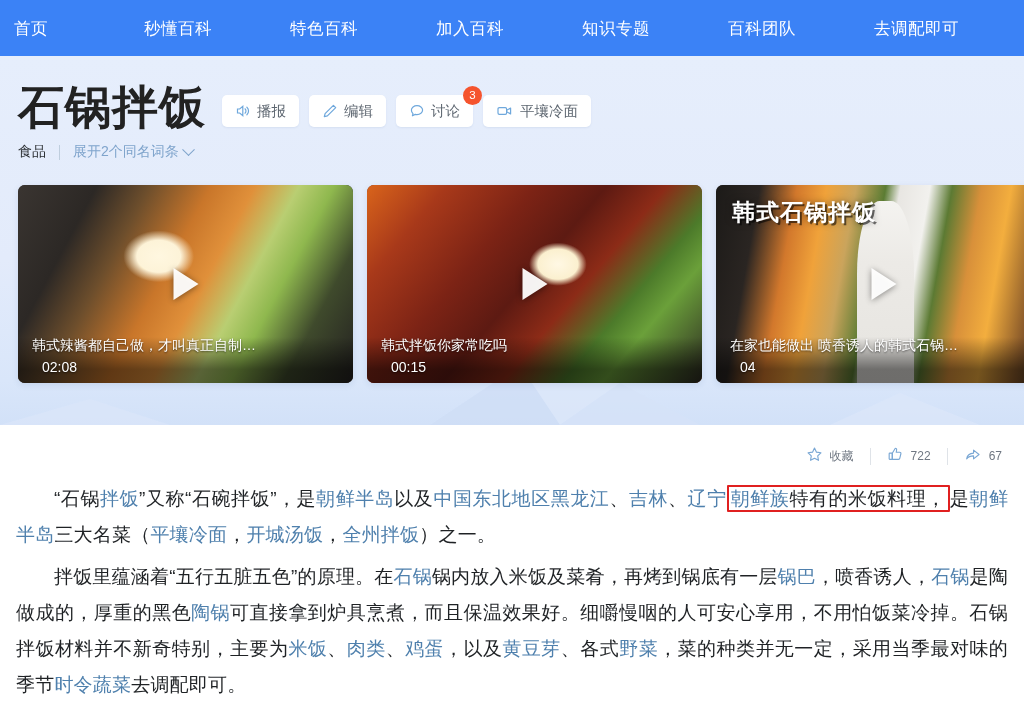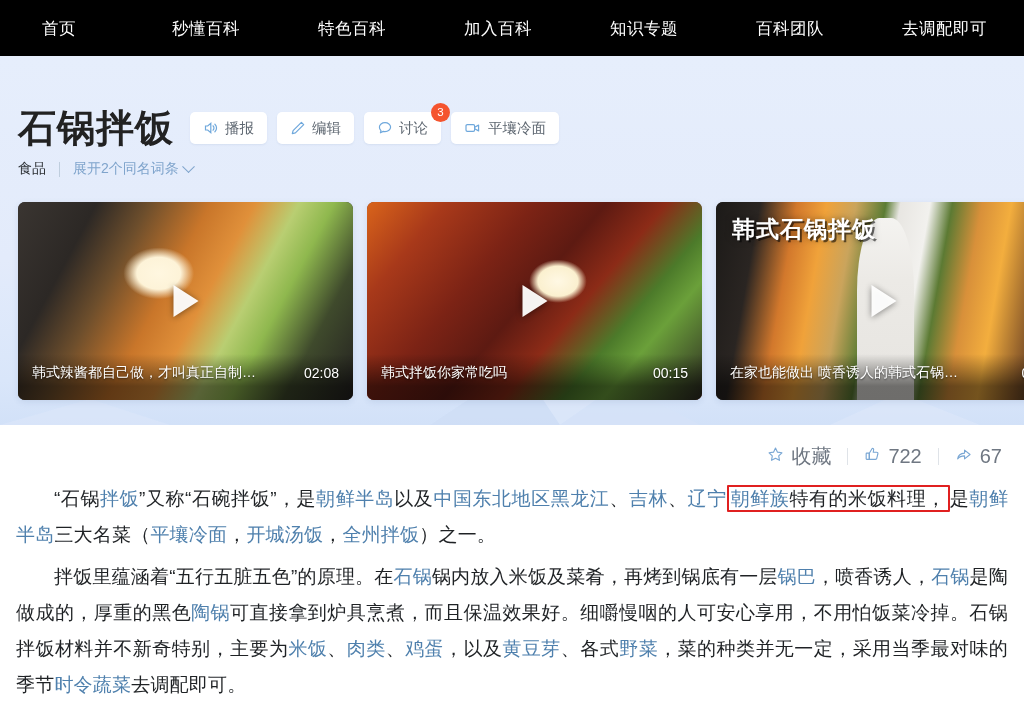--- a/index.html
+++ b/index.html
@@ -6,26 +6,25 @@
   html, body {
     width: 1024px; height: 722px;
     overflow: hidden;
     background: #ffffff;
     font-family: "Liberation Sans", "DejaVu Sans", sans-serif;
   }
 
   
   .topnav {
     height: 56px;
-    background: #000000;
+    background: #3b82f6;
     display: flex;
     align-items: center;
     width: 100%;
     position: relative;
-    padding-left: 28px;
   }
   .topnav-inner {
     display: flex;
     align-items: center;
     width: 100%;
     padding-left: 14px;
   }
   .nav-item {
     color: #ffffff;
     font-size: 16.5px;
@@ -52,27 +51,26 @@
   }
 
   .title-row {
     display: flex;
     align-items: flex-end;
     padding: 28px 0 0 18px;
     position: relative;
     z-index: 2;
   }
   .entry-title {
-    font-size: 38px;
+    font-size: 46px;
     font-weight: 700;
     color: #222;
     letter-spacing: 1px;
     line-height: 1;
     margin-right: 16px;
-    margin-top: 25px;
   }
   .btn-group { display: flex; align-items: center; gap: 10px; padding-bottom: 3px; }
   .hbtn {
     position: relative;
     display: inline-flex;
     align-items: center;
     gap: 6px;
     height: 32px;
     padding: 0 13px;
     background: #fff;
@@ -124,24 +122,25 @@
     border-radius: 7px;
     overflow: hidden;
     flex: 0 0 auto;
     cursor: pointer;
     box-shadow: 0 2px 6px rgba(70,100,150,.13);
   }
   .vthumb { position: absolute; inset: 0; }
   .vcard .vfoot {
     position: absolute; left: 0; right: 0; bottom: 0; height: 46px;
     background: linear-gradient(180deg, rgba(0,0,0,0) 0%, rgba(0,0,0,.52) 70%);
-    display: flex; align-items: center; justify-content: space-between;
+    display: flex; align-items: flex-start; justify-content: space-between;
     padding: 0 14px 8px 14px;
     color: #fff; font-size: 14px;
     text-shadow: 0 1px 2px rgba(0,0,0,.6);
+    flex-direction: column;
   }
   .vtitle { overflow: hidden; white-space: nowrap; text-overflow: ellipsis; max-width: 235px; }
   .vdur { flex: 0 0 auto; margin-left: 10px; }
   .play {
     position: absolute; left: 50%; top: 50%;
     transform: translate(-50%,-50%);
     width: 0; height: 0;
     border-left: 25px solid rgba(255,255,255,.95);
     border-top: 16px solid transparent;
     border-bottom: 16px solid transparent;
@@ -185,21 +184,21 @@
   
   .actions {
     display: flex;
     justify-content: flex-end;
     align-items: center;
     padding: 14px 6px 0 0;
     height: 48px;
   }
   .act {
     display: flex; align-items: center; gap: 7px;
-    color: #6f7782; font-size: 20px; cursor: pointer;
+    color: #6f7782; font-size: 12px; cursor: pointer;
     padding: 0 16px;
   }
   .act .cnt { color: #6f7782; }
   .act-sep { width: 1px; height: 17px; background: #dfe3e8; }
 
   
   .article {
     padding: 8px 16px 0 16px;
     font-size: 19px;
     line-height: 36px;

